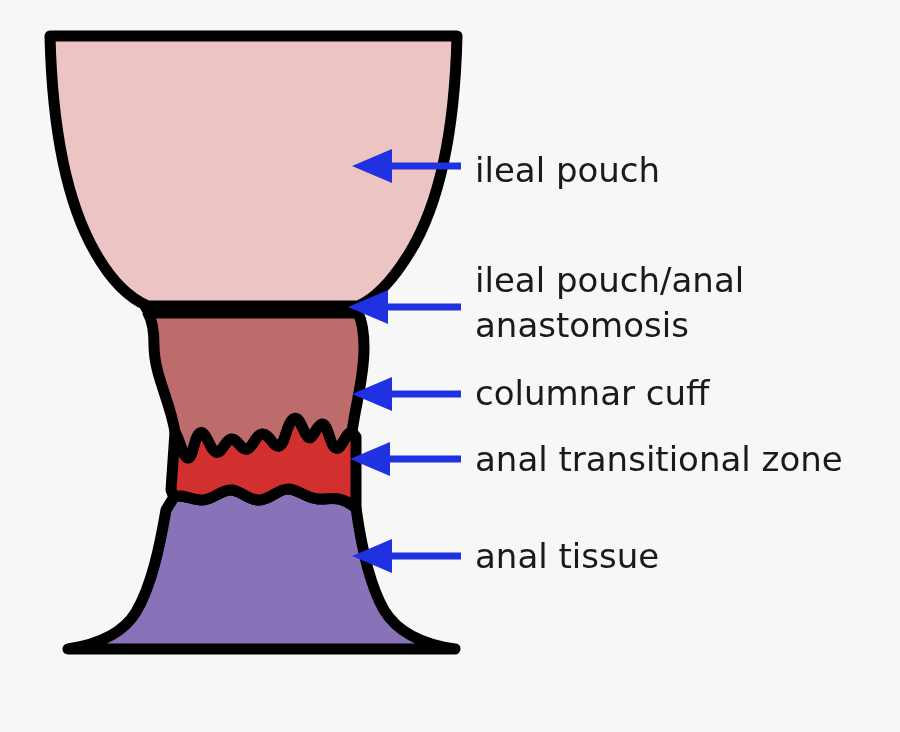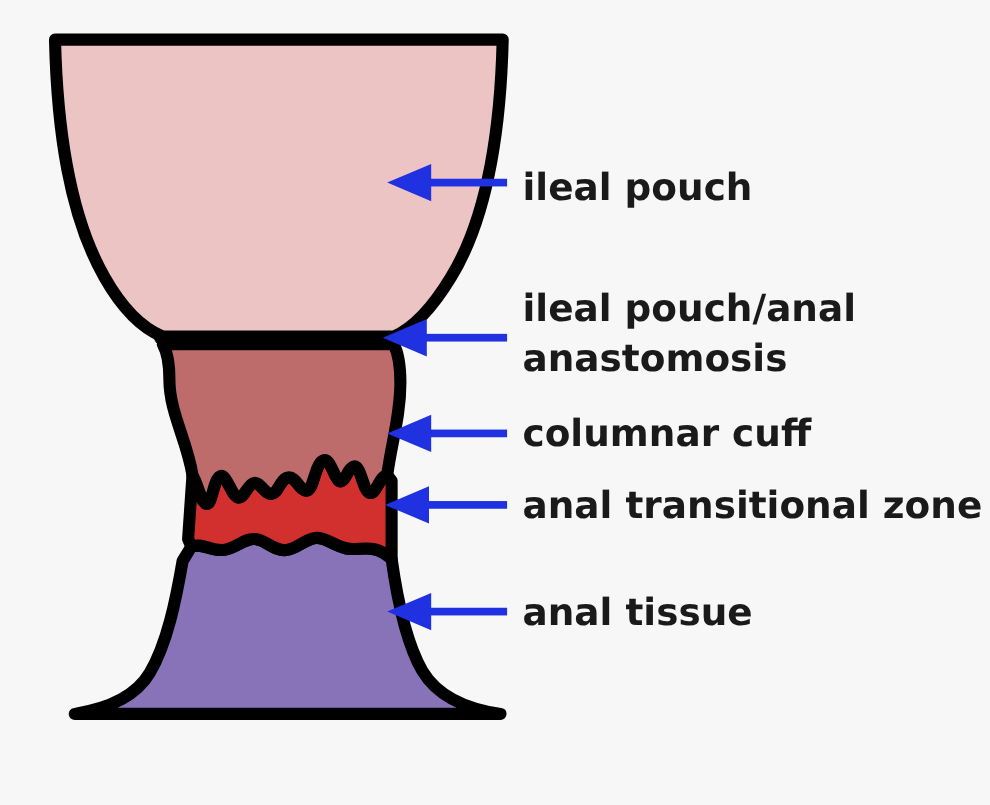--- a/index.html
+++ b/index.html
@@ -14,21 +14,20 @@
     font-family: "DejaVu Sans", sans-serif;
     overflow: hidden;
     position: relative;
   }
   #diagram-root {
     position: absolute;
     left: 0;
     top: 0;
     width: 864px;
     height: 732px;
-    font-weight: bold;
   }
   svg#anatomy {
     display: block;
     width: 900px;
     height: 732px;
   }
   .label-text {
     font-family: "DejaVu Sans", sans-serif;
     font-size: 34px;
     fill: #1a1a1a;

